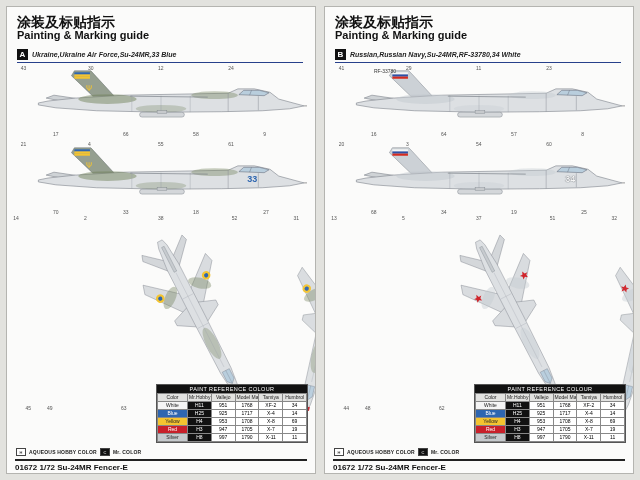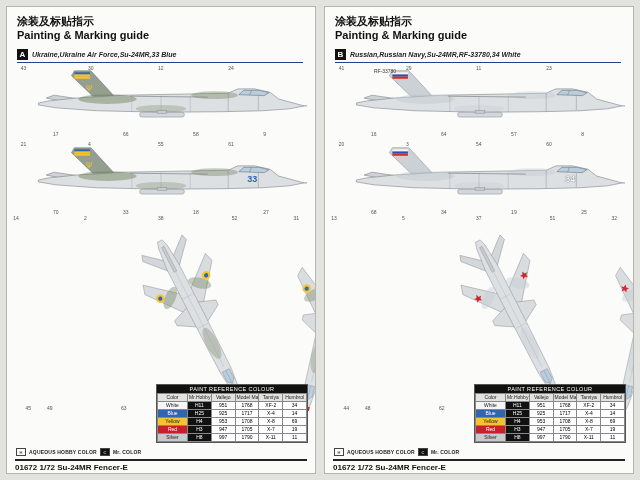--- a/index.html
+++ b/index.html
@@ -1,19 +1,19 @@
 <!DOCTYPE html>
 <html><head>
 <meta charset="utf-8">
 <style>
   html,body{margin:0;padding:0;}
   body{width:640px;height:480px;background:#e2e2de;font-family:"Liberation Sans",sans-serif;}
   .sheet{box-sizing:border-box;width:640px;height:480px;padding:6px;display:flex;gap:8px;}
   .panel{position:relative;flex:1;background:#fbfbfa;border:1px solid #b4b4b0;overflow:hidden;}
-  .title-cn{position:absolute;left:10px;top:7px;font-weight:bold;font-size:11px;color:#111;}
+  .title-cn{position:absolute;left:10px;top:7px;font-weight:bold;font-size:14px;color:#111;}
   .title-en{position:absolute;left:10px;top:22px;font-weight:bold;font-size:11px;color:#111;}
   .scheme-line{position:absolute;left:10px;top:42px;right:12px;display:flex;align-items:center;gap:4px;
                border-bottom:1px solid #27408b;padding-bottom:2px;}
   .badge{background:#111;color:#fff;font-weight:bold;font-size:8px;width:11px;height:11px;
          display:flex;align-items:center;justify-content:center;flex:0 0 auto;}
   .desc{font-style:italic;font-weight:bold;font-size:7px;color:#222;white-space:nowrap;}
   .view{position:absolute;left:8px;width:292px;text-align:right;}
   .side1{top:58px;height:74px;}
   .side2{top:134px;height:76px;}
   svg.art{width:100%;height:100%;display:block;}

